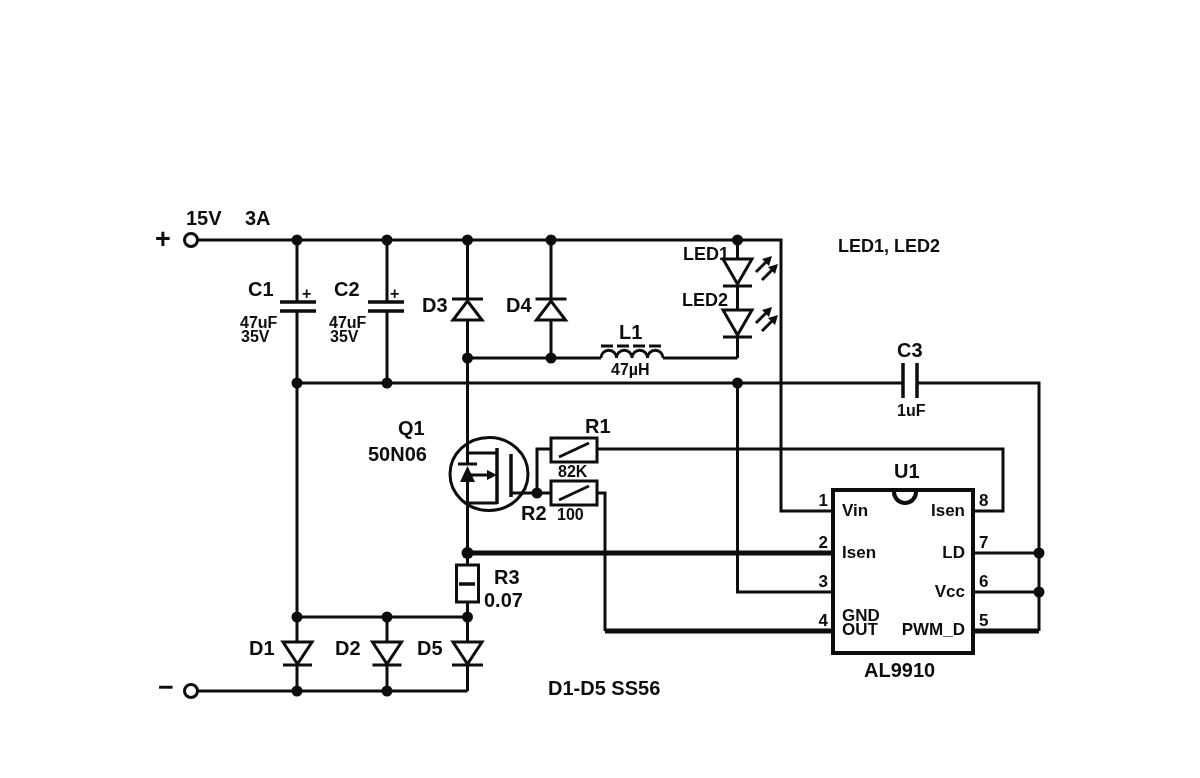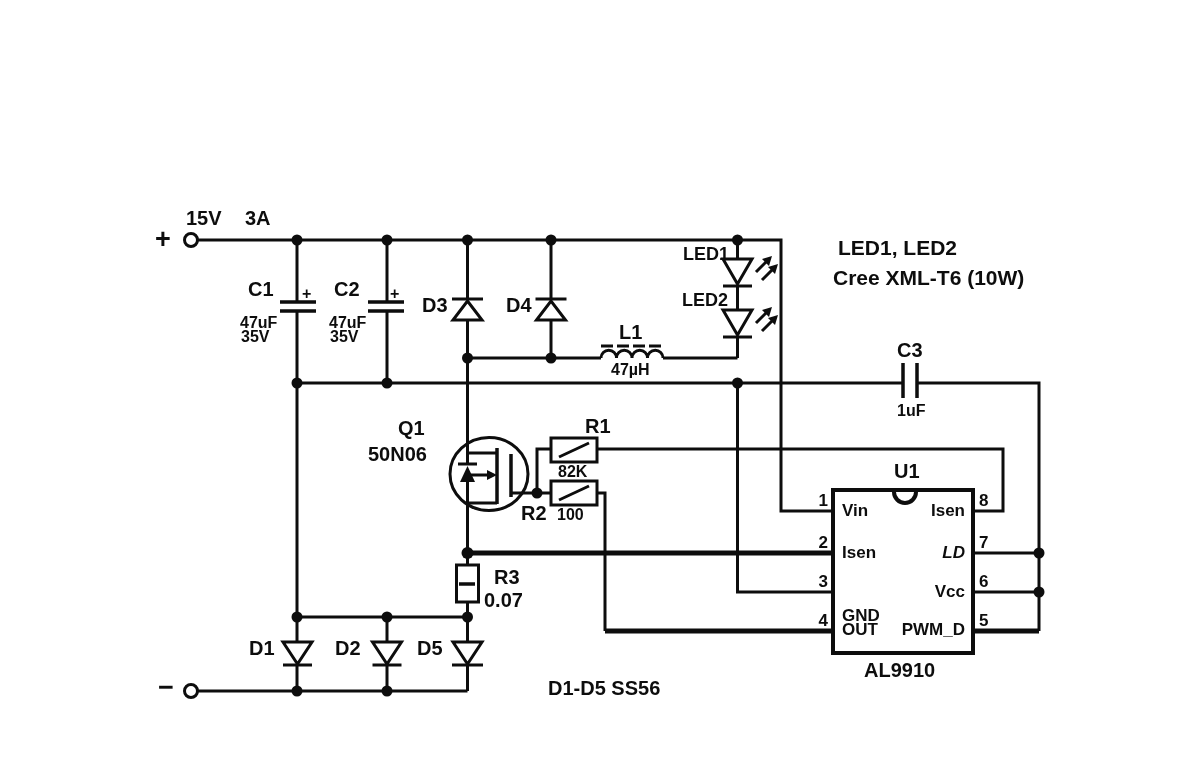--- a/index.html
+++ b/index.html
@@ -11,21 +11,21 @@
     position:absolute;left:0;top:68px;width:1200px;text-align:center;
     font-size:38px;font-weight:bold;letter-spacing:0.5px;color:#0d0d0d;
   }
   svg.wires{position:absolute;left:0;top:0;}
   .lbl{position:absolute;font-weight:bold;font-size:20px;line-height:1.05;white-space:nowrap;color:#0d0d0d;}
   .sm{font-size:16px;}
   .pin{font-size:17px;}
   .num{font-size:17px;}
   .ra{text-align:right;}
   .big{font-size:27px;}
-  .ann{font-size:21px;text-align:center;}
+  .ann{font-size:18px;text-align:center;}
 </style>
 </head>
 <body>
 
 <div class="canvas">
 
 
   <svg class="wires" width="1200" height="778" viewBox="0 0 1200 778">
     <g stroke="#0d0d0d" stroke-width="3" fill="none">
 
@@ -190,21 +190,20 @@
   <div class="lbl" style="left:422px;top:295px;">D3</div>
   <div class="lbl" style="left:506px;top:295px;">D4</div>
 
   <div class="lbl" style="left:619px;top:322px;">L1</div>
   <div class="lbl sm" style="left:611px;top:362px;">47µH</div>
 
   <div class="lbl" style="left:683px;top:245px;font-size:18px;">LED1</div>
   <div class="lbl" style="left:682px;top:291px;font-size:18px;">LED2</div>
 
   <div class="lbl ann" style="left:838px;top:237px;">LED1, LED2</div>
-  <div class="lbl ann" style="left:833px;top:267px;">Cree XML-T6 (10W)</div>
 
   <div class="lbl" style="left:897px;top:340px;">C3</div>
   <div class="lbl sm" style="left:897px;top:403px;">1uF</div>
 
   <div class="lbl" style="left:398px;top:418px;">Q1</div>
   <div class="lbl" style="left:368px;top:444px;">50N06</div>
 
   <div class="lbl" style="left:561px;top:416px;margin-left:24px;">R1</div>
   <div class="lbl sm" style="left:558px;top:464px;">82K</div>
   <div class="lbl" style="left:521px;top:503px;">R2</div>
@@ -230,17 +229,17 @@
   <div class="lbl num" style="left:979px;top:534px;">7</div>
   <div class="lbl num" style="left:979px;top:573px;">6</div>
   <div class="lbl num" style="left:979px;top:612px;">5</div>
 
   <div class="lbl pin" style="left:842px;top:502px;">Vin</div>
   <div class="lbl pin" style="left:842px;top:544px;">Isen</div>
   <div class="lbl pin" style="left:842px;top:583px;margin-top:24px;">GND</div>
   <div class="lbl pin" style="left:842px;top:621px;">OUT</div>
 
   <div class="lbl pin ra" style="left:840px;top:502px;width:125px;">Isen</div>
-  <div class="lbl pin ra" style="left:840px;top:544px;width:125px;font-style:italic;">LD</div>
+  <div class="lbl pin ra" style="left:840px;top:544px;width:125px;">LD</div>
   <div class="lbl pin ra" style="left:840px;top:583px;width:125px;">Vcc</div>
   <div class="lbl pin ra" style="left:840px;top:621px;width:125px;">PWM_D</div>
 
 </div>
 
 </body></html>

